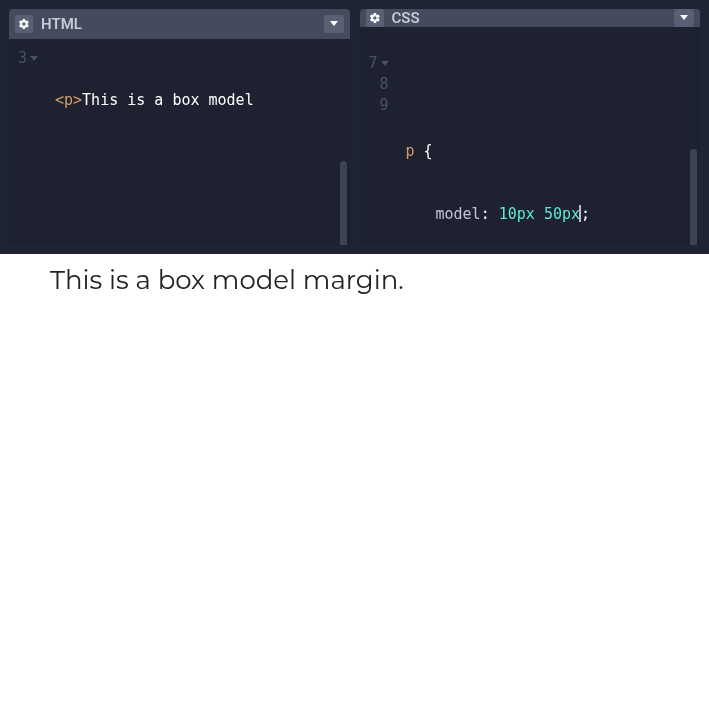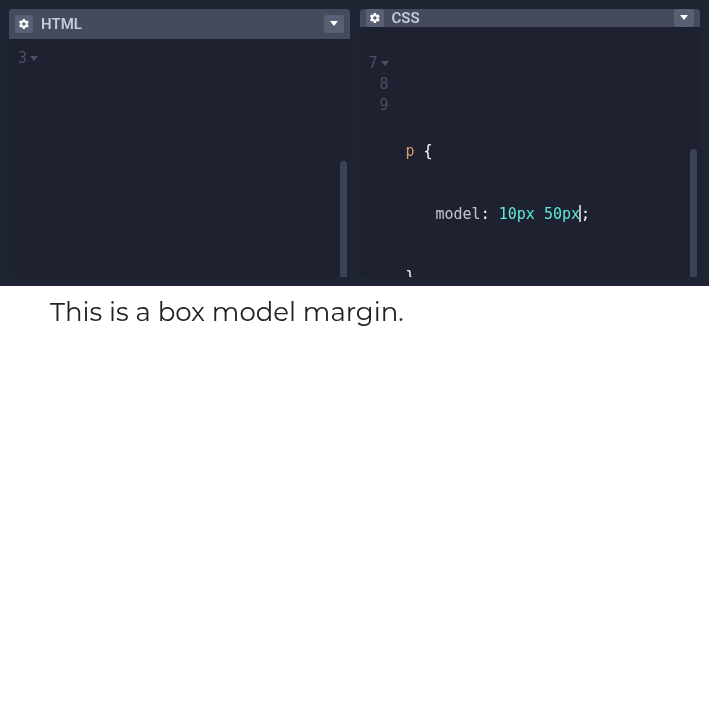--- a/index.html
+++ b/index.html
@@ -12,21 +12,21 @@
       height: 710px;
       background: #ffffff;
       font-family: -apple-system, BlinkMacSystemFont, "Segoe UI", Roboto, sans-serif;
       overflow: hidden;
     }
     .top-panels {
       display: flex;
       gap: 10px;
       background: #1e2432;
       padding: 9px;
-      height: 286px;
+      height: 254px;
     }
     .panel {
       flex: 1;
       background: #252c3c;
       border-radius: 4px;
       display: flex;
       flex-direction: column;
       overflow: hidden;
       position: relative;
     }
@@ -177,20 +177,21 @@
       </div>
     </div>
     <div class="editor">
       <div class="gutter">
         <div class="gutter-line">
           <span>3</span>
           <span class="gutter-arrow"></span>
         </div>
       </div>
       <div class="code-area">
+        <div class="code-line"><span class="tok-tag">&lt;p&gt;</span><span class="tok-text">This is a box model </span></div>
       </div>
       <div class="scrollbar"></div>
     </div>
   </div>
 
   <div class="panel">
     <div class="panel-header">
       <div class="gear-box">
         <svg viewBox="0 0 24 24">
             <path d="M19.14,12.94a7,7,0,0,0,.05-.94,7,7,0,0,0-.05-.94l2.11-1.65a.5.5,0,0,0,.12-.64l-2-3.46a.5.5,0,0,0-.61-.22l-2.49,1a7,7,0,0,0-1.62-.94l-.38-2.65A.5.5,0,0,0,13.77,2H9.77a.5.5,0,0,0-.5.42L8.89,5.07a7,7,0,0,0-1.62.94l-2.49-1a.5.5,0,0,0-.61.22l-2,3.46a.5.5,0,0,0,.12.64L4.4,11a7,7,0,0,0-.05.94,7,7,0,0,0,.05.94L2.29,14.53a.5.5,0,0,0-.12.64l2,3.46a.5.5,0,0,0,.61.22l2.49-1a7,7,0,0,0,1.62.94l.38,2.65a.5.5,0,0,0,.5.42h4a.5.5,0,0,0,.5-.42l.38-2.65a7,7,0,0,0,1.62-.94l2.49,1a.5.5,0,0,0,.61-.22l2-3.46a.5.5,0,0,0-.12-.64ZM11.77,15.5A3.5,3.5,0,1,1,15.27,12,3.5,3.5,0,0,1,11.77,15.5Z"></path>

